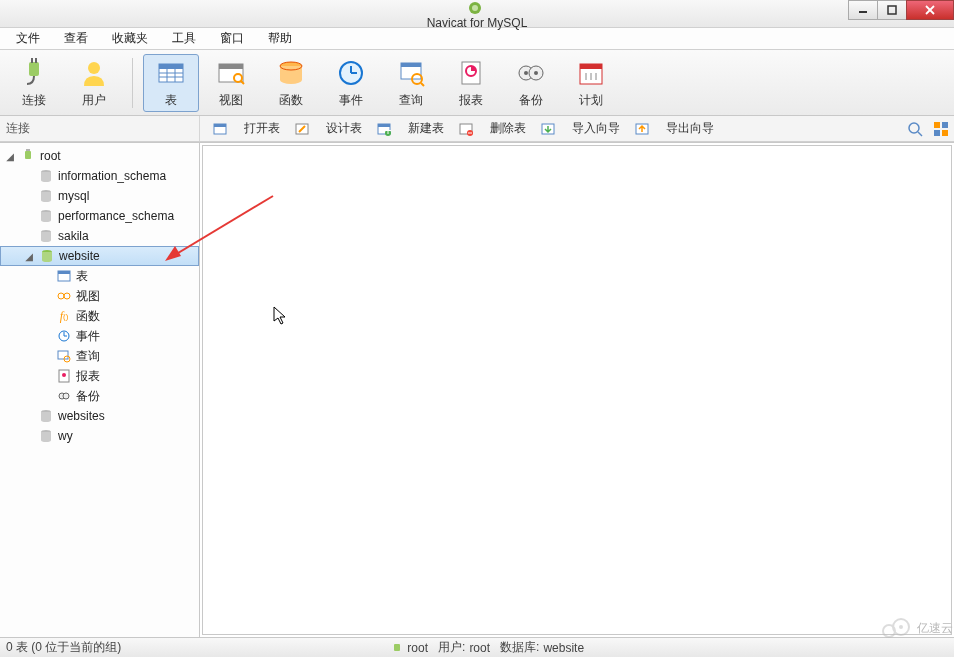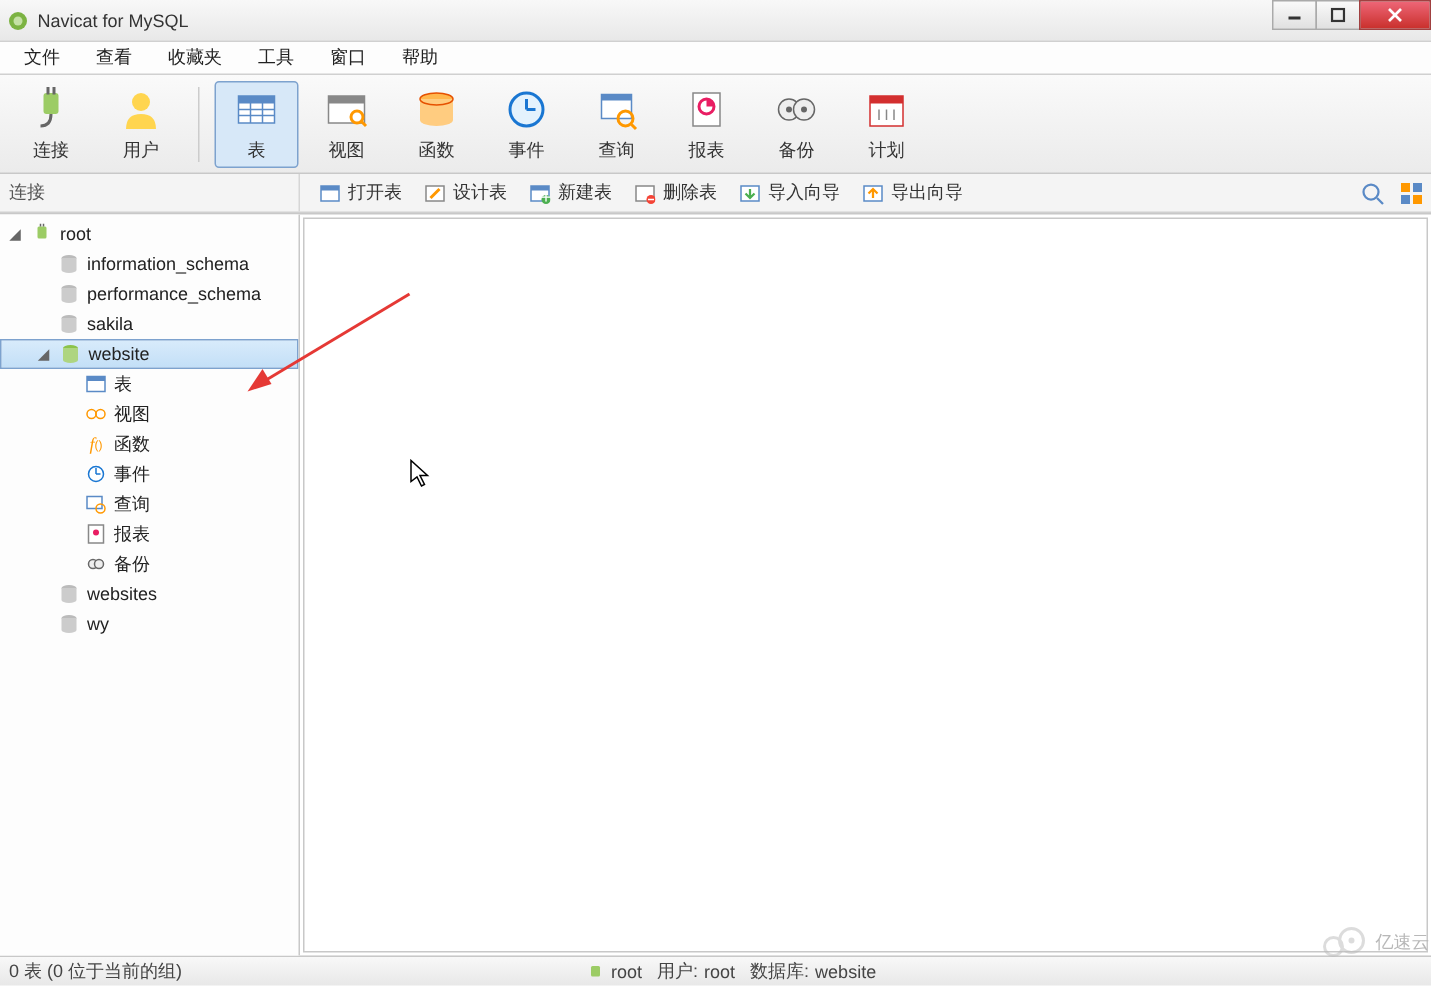--- a/index.html
+++ b/index.html
@@ -1,19 +1,19 @@
 <!DOCTYPE html>
 <html><head>
 <meta charset="utf-8">
 <style>
 * { margin: 0; padding: 0; box-sizing: border-box; font-family: "Microsoft YaHei", "Segoe UI", Tahoma, sans-serif; font-size: 12px; }
 body { width: 954px; height: 657px; background: #f0f0f0; overflow: hidden; position: relative; }
 
 
-.titlebar { height: 28px; background: linear-gradient(#f8f8f8, #e8e8e8); border-bottom: 1px solid #d0d0d0; display: flex; align-items: center; padding: 0 4px; position: relative; }
+.titlebar { height: 28px; background: linear-gradient(#f8f8f8, #e8e8e8); border-bottom: 1px solid #d0d0d0; display: flex; align-items: center; padding: 0 4px; position: relative; flex-direction: column; }
 .titlebar-icon { width: 16px; height: 16px; margin-right: 5px; display:flex; align-items:center; justify-content:center;}
 .titlebar-title { color: #333; }
 .window-controls { position: absolute; right: 0; top: 0; display: flex; }
 .win-btn { width: 30px; height: 20px; display: flex; align-items: center; justify-content: center; border: 1px solid #aaa; background: linear-gradient(#fafafa,#e0e0e0); margin-left:-1px;}
 .win-btn.close { background: linear-gradient(#e67,#c9302c); color:#fff; width:48px; border-color:#a04040;}
 .win-btn svg { display:block; }
 
 
 .menubar { height: 22px; background: #fdfdfd; border-bottom: 1px solid #d0d0d0; display: flex; align-items: center; padding: 0 4px; }
 .menu-item { padding: 2px 12px; cursor: default; color:#222;text-align:center; }
@@ -23,21 +23,21 @@
 .tool-btn { width: 56px; height: 58px; display: flex; flex-direction: column; align-items: center; justify-content: center; border: 1px solid transparent; border-radius: 3px; cursor: default; gap:3px;}
 .tool-btn.active { background: #d7e8f8; border: 1px solid #7da2ce; }
 .tool-btn .tb-icon { width: 32px; height: 32px; display:flex; align-items:center; justify-content:center; }
 .tool-btn .tb-label { font-size: 12px; color: #333; }
 .sep { width: 1px; height: 50px; background: #ccc; margin: 0 6px; }
 
 
 .sub-row { height: 26px; background: #f4f4f4; border-bottom: 1px solid #d0d0d0; display: flex; align-items: stretch; }
 .conn-label { width: 200px; padding: 4px 6px; color: #555; border-right: 1px solid #d6d6d6; display:flex; align-items:center;}
 .sub-toolbar { flex: 1; display: flex; align-items: center; padding: 0 6px; gap: 2px; position:relative;}
-.sub-btn { display: flex; align-items: center; gap: 4px; padding: 2px 6px; border-radius: 3px; cursor: default; color:#333;}
+.sub-btn { display: flex; align-items: center; gap: 16px; padding: 2px 6px; border-radius: 3px; cursor: default; color:#333;}
 .sub-icon { width:16px; height:16px; display:flex; align-items:center; justify-content:center; }
 .right-icons { position:absolute; right:4px; display:flex; gap:8px; align-items:center;}
 .ri { width:18px; height:18px; display:flex; align-items:center; justify-content:center; cursor:default;}
 
 
 .main { display: flex; height: calc(100% - 28px - 22px - 66px - 26px - 20px); background:#fff; border-top:1px solid #c8c8c8;}
 .tree-panel { width: 200px; border-right: 1px solid #c8c8c8; background: #fdfdfd; overflow: auto; padding: 3px 0; }
 .content-panel { flex: 1; background: #fff; position: relative; border:1px solid #c8c8c8; margin:2px;}
 
 
@@ -318,20 +318,30 @@
         <span>information_schema</span>
       </div>
     <div class="tree-node indent-1">
         <span class="expander"></span>
         <span class="node-icon">
           <svg width="14" height="14">
             <ellipse cx="7" cy="3" rx="5" ry="2" fill="#bbb"></ellipse>
             <path d="M2 3 L2 11 A5 2 0 0 0 12 11 L12 3" fill="#ccc"></path>
           </svg>
         </span>
+        <span>mysql</span>
+      </div>
+    <div class="tree-node indent-1">
+        <span class="expander"></span>
+        <span class="node-icon">
+          <svg width="14" height="14">
+            <ellipse cx="7" cy="3" rx="5" ry="2" fill="#bbb"></ellipse>
+            <path d="M2 3 L2 11 A5 2 0 0 0 12 11 L12 3" fill="#ccc"></path>
+          </svg>
+        </span>
         <span>performance_schema</span>
       </div>
     <div class="tree-node indent-1">
         <span class="expander"></span>
         <span class="node-icon">
           <svg width="14" height="14">
             <ellipse cx="7" cy="3" rx="5" ry="2" fill="#bbb"></ellipse>
             <path d="M2 3 L2 11 A5 2 0 0 0 12 11 L12 3" fill="#ccc"></path>
           </svg>
         </span>

